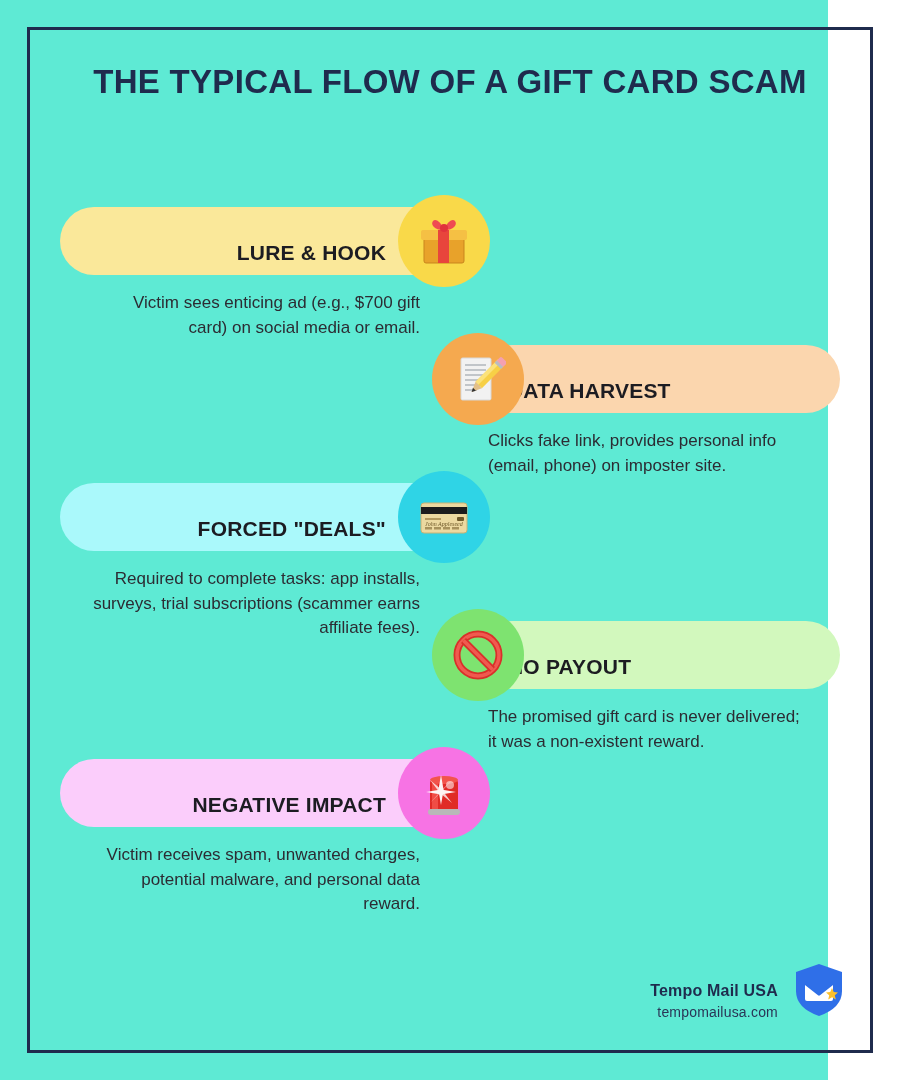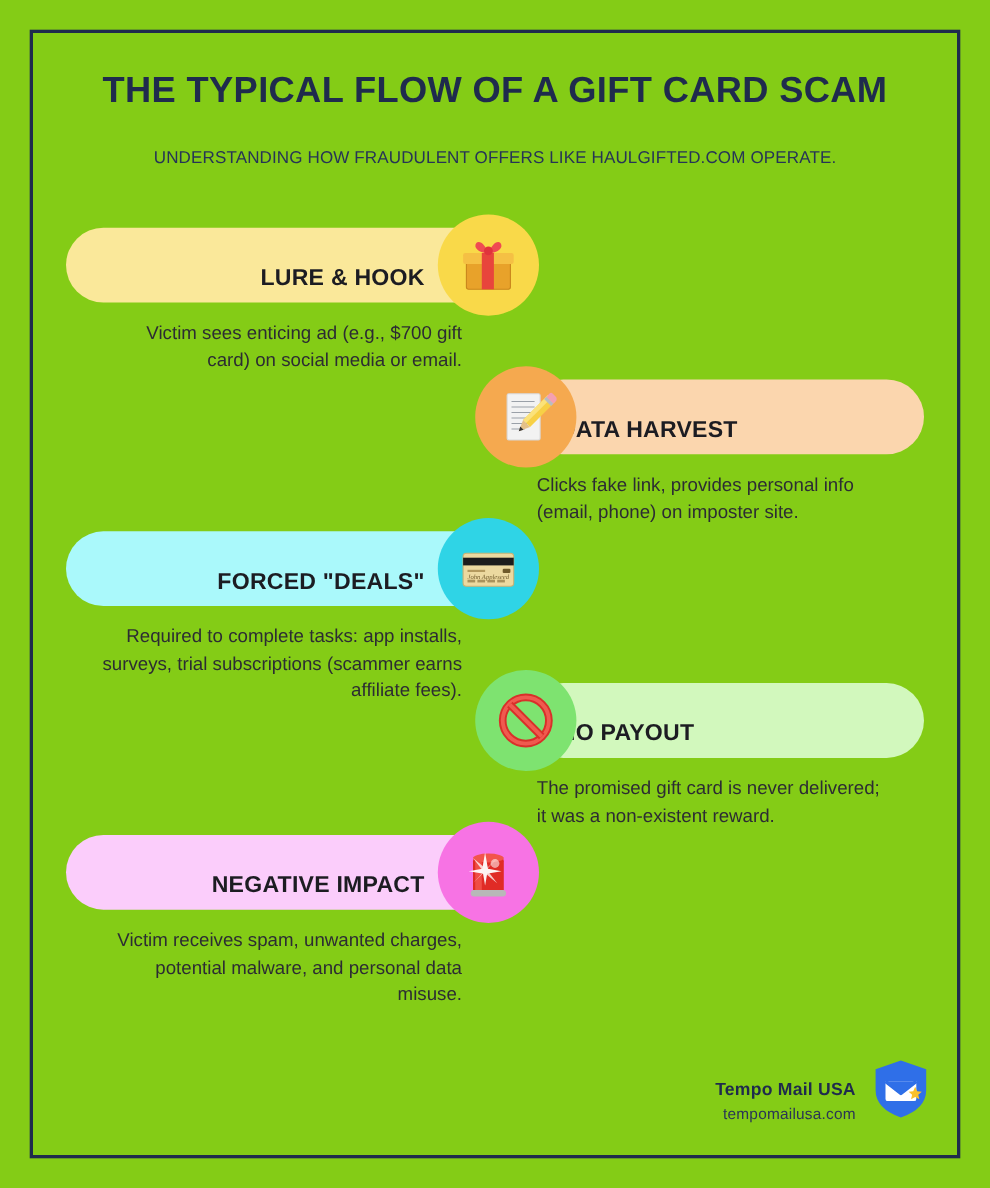--- a/index.html
+++ b/index.html
@@ -8,23 +8,23 @@
   }
   body {
     width: 900px;
     height: 1080px;
     background: #ffffff;
     font-family: "Liberation Sans", sans-serif;
     overflow: hidden;
   }
   .poster {
     position: relative;
-    width: 900px;
+    width: 828px;
     height: 1080px;
-    background: #84cc16;
+    background: #5eead4;
     box-sizing: border-box;
   }
   .frame {
     position: absolute;
     left: 27px;
     top: 27px;
     width: 846px;
     height: 1026px;
     border: 3px solid #1f2b4d;
     box-sizing: border-box;
@@ -149,21 +149,20 @@
 </head>
 <body>
 
 <div class="poster">
 
   <div class="frame"></div>
 
   <div class="content">
 
     <div class="title">THE TYPICAL FLOW OF A GIFT CARD SCAM</div>
-    <div class="subtitle">UNDERSTANDING HOW FRAUDULENT OFFERS LIKE HAULGIFTED.COM OPERATE.</div>
 
     <div class="step right" style="top:165px">
       <div class="pill" style="background:#fae89a"></div>
       <div class="pill-label">LURE &amp; HOOK</div>
       <div class="circle" style="background:#f9d949">
         <svg width="56" height="56" viewBox="0 0 56 56">
           <rect x="8" y="24" width="40" height="26" rx="2" fill="#e8a22a"></rect>
           <rect x="8" y="24" width="40" height="26" rx="2" fill="none" stroke="#c9851c" stroke-width="1"></rect>
           <rect x="22" y="24" width="11" height="26" fill="#e8453c"></rect>
           <rect x="5" y="17" width="46" height="10" rx="2" fill="#f5c044"></rect>
@@ -249,21 +248,21 @@
           <ellipse cx="28" cy="15" rx="14" ry="4" fill="#f2544c"></ellipse>
           <circle cx="34" cy="20" r="4" fill="#ffffff" opacity="0.55"></circle>
           <g fill="#ffffff" opacity="0.95">
             <polygon points="25,10 27.6,25 25,40 22.4,25"></polygon>
             <polygon points="10,27 25,24.4 40,27 25,29.6"></polygon>
             <polygon points="14,15 26,25 36,38 24,28" opacity="0.8"></polygon>
             <polygon points="36,15 26,25 14,38 24,28" opacity="0.8"></polygon>
           </g>
         </svg>
       </div>
-      <div class="desc">Victim receives spam, unwanted charges, potential malware, and personal data misuse.</div>
+      <div class="desc">Victim receives spam, unwanted charges, potential malware, and personal data reward.</div>
     </div>
 
     <div class="footer">
       <div class="footer-text">
         <div class="brand">Tempo Mail USA</div>
         <div class="site">tempomailusa.com</div>
       </div>
       <div class="logo">
         <svg width="50" height="54" viewBox="0 0 50 54">
           <path d="M25 1 L48 9 L48 28 Q48 45 25 53 Q2 45 2 28 L2 9 Z" fill="#2f6fe8"></path>

